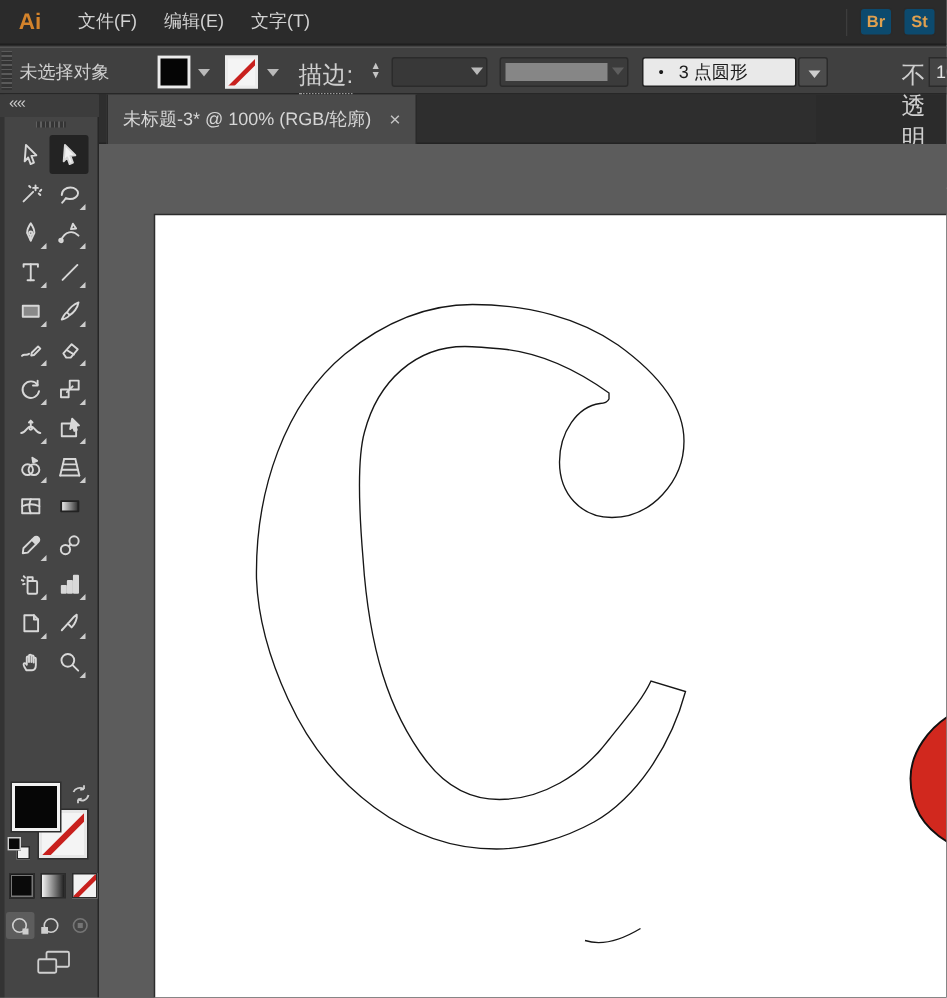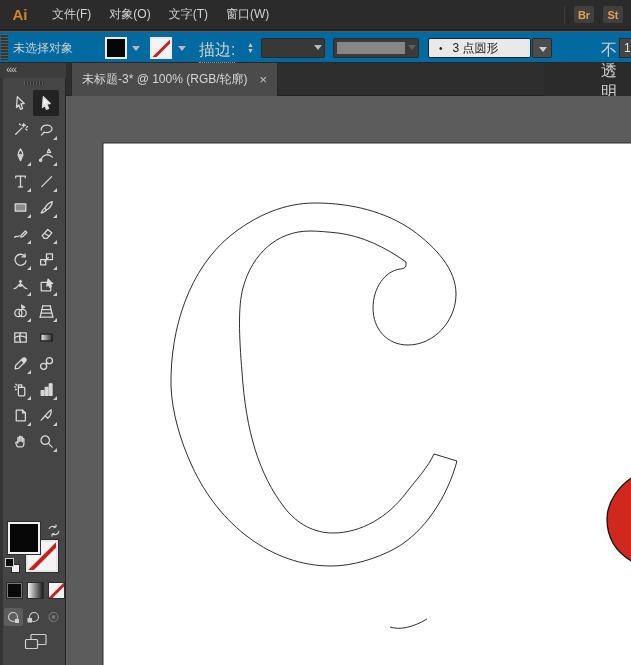--- a/index.html
+++ b/index.html
@@ -13,28 +13,28 @@
     display:flex; align-items:center; }
   .ai-logo { width:26px; height:22px; margin-left:7px; margin-right:10px;
     color:#d4832b; font-weight:bold; font-size:15px; display:flex;
     align-items:center; justify-content:center; }
   .menu-items { display:flex; height:100%; align-items:center; }
   .menu-item { color:#d2d2d2; font-size:12px; padding:0 9px; height:100%;
     display:flex; align-items:center; white-space:nowrap; cursor:default; }
   .menu-right { margin-left:auto; display:flex; align-items:center; height:100%; }
   .menu-divider { width:1px; height:18px; background:#1c1c1c;
     border-right:1px solid #3d3d3d; margin-right:8px; }
-  .badge { width:22px; height:19px; margin-right:7px; background:#404040;
+  .badge { width:22px; height:19px; margin-right:7px; background:#0c4a6e;
     border:1px solid #2a2a2a; border-radius:3px; color:#dfa04f;
     font-size:11px; font-weight:bold; display:flex; align-items:center;
     justify-content:center; flex:0 0 auto; }
 
   
   .controlbar { position:absolute; left:0; top:31px; width:631px; height:32px;
-    background:#0369a1; border-top:1px solid #555; border-bottom:1px solid #272727; }
+    background:#404040; border-top:1px solid #555; border-bottom:1px solid #272727; }
   .cb-grip { position:absolute; left:1px; top:2px; width:7px; height:26px;
     background:repeating-linear-gradient(180deg,#5a5a5a 0 1px,#343434 1px 3px); }
   .cb-status { position:absolute; left:13px; top:8px; color:#cfcfcf; font-size:12px; }
   .swatchbox { position:absolute; top:5px; width:22px; height:22px;
     border:2px solid #ececec; background:#050505; }
   .swatch-fill { left:105px; }
   .swatch-stroke { left:150px; background:#f4f4f4; overflow:hidden; }
   .none-line { position:absolute; left:-4px; top:8px; width:30px; height:3px;
     background:#c8201d; transform:rotate(-45deg); }
   .chev-btn { position:absolute; top:11px; width:12px; height:10px; }
@@ -138,23 +138,22 @@
 </style>
 </head>
 <body>
 
 <div class="app">
 
   <div class="menubar">
     <div class="ai-logo">Ai</div>
     <div class="menu-items" id="menu-items">
         <div class="menu-item">文件(F)</div>
-        <div class="menu-item">对象(O)</div>
+        <div class="menu-item">编辑(E)</div>
         <div class="menu-item">文字(T)</div>
-        <div class="menu-item">窗口(W)</div>
       </div>
     <div class="menu-right">
       <div class="menu-divider"></div>
       <div id="badges" style="display:flex">
           <div class="badge">Br</div>
           <div class="badge">St</div>
         </div>
     </div>
   </div>
 

